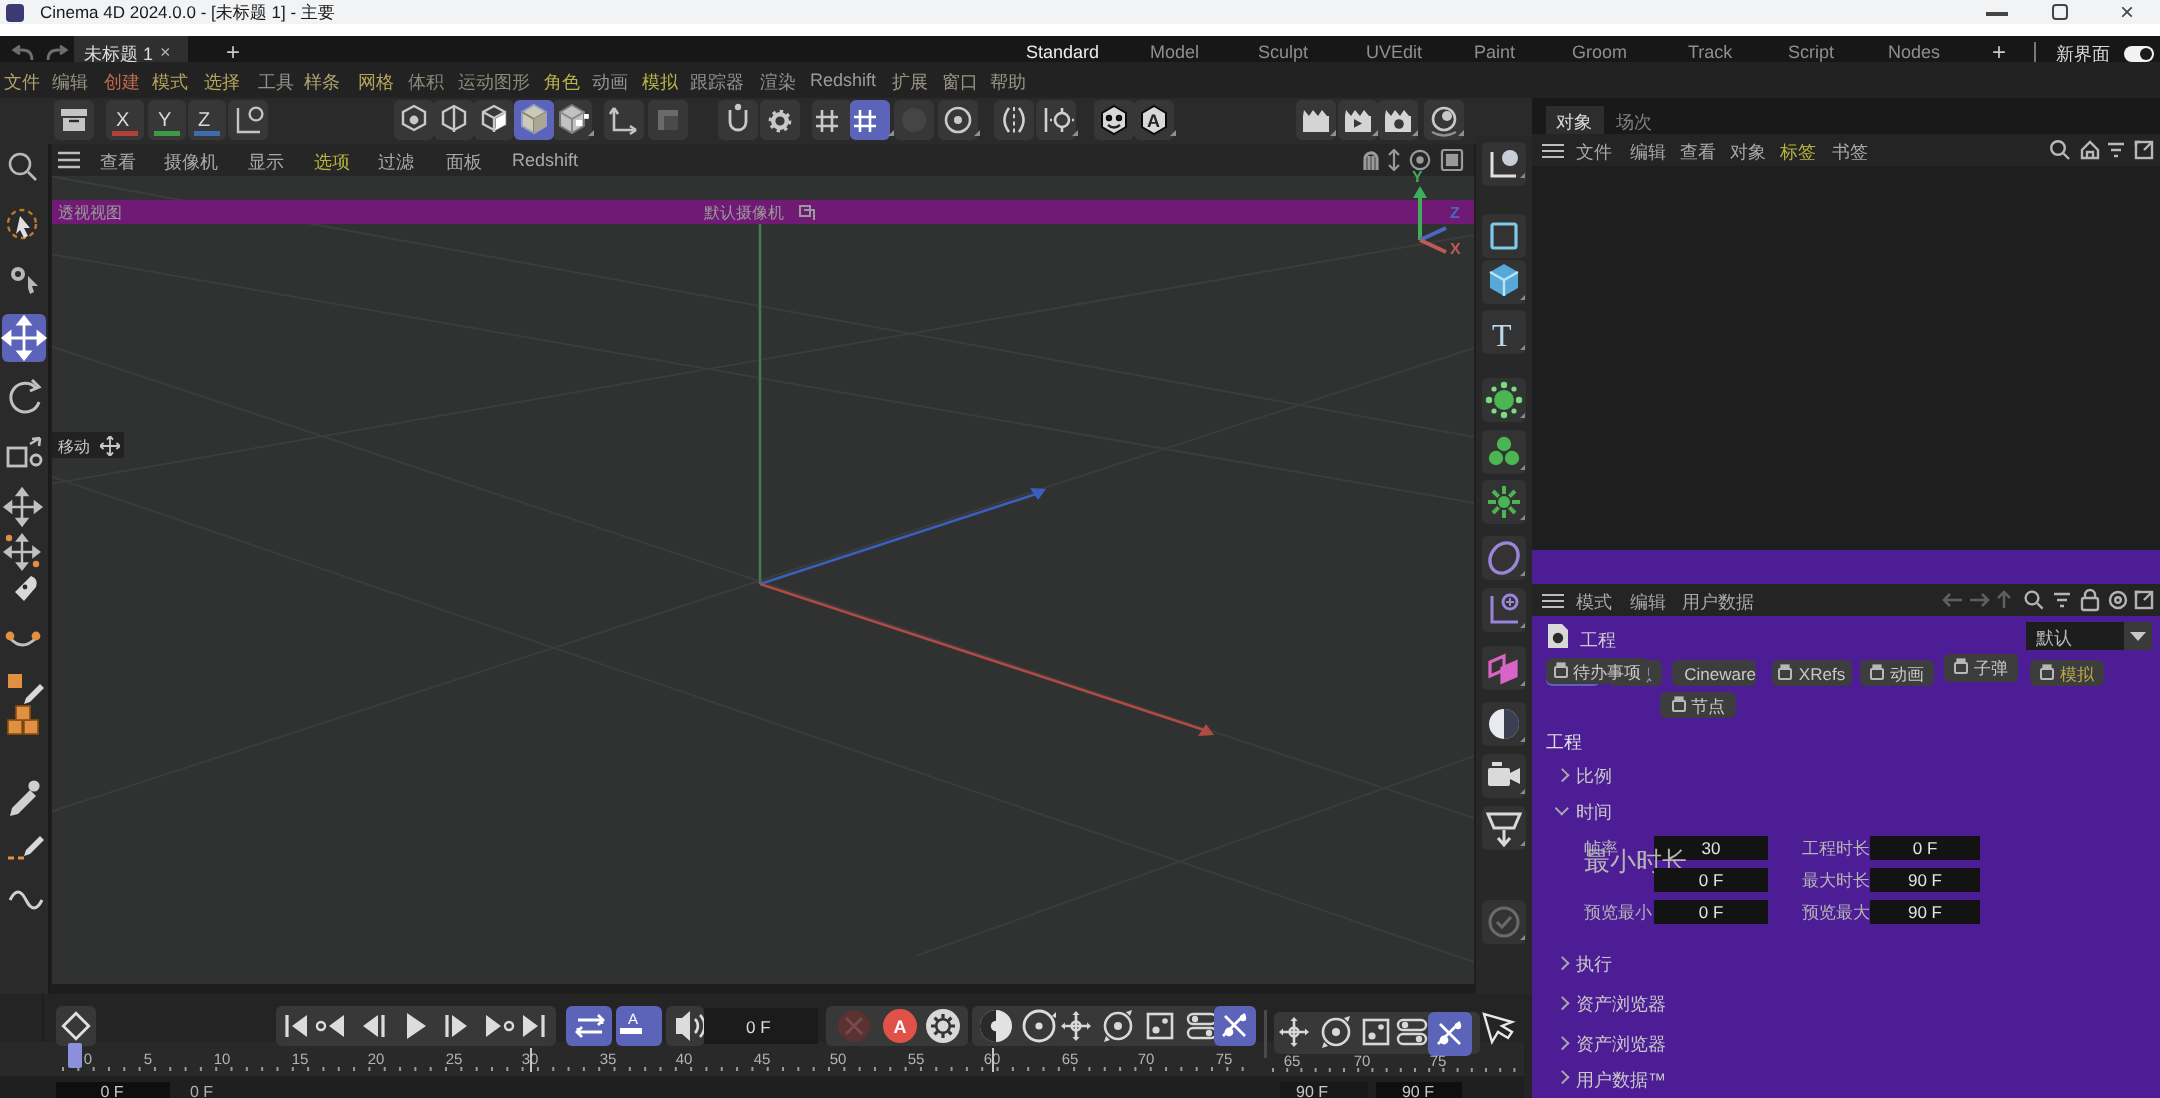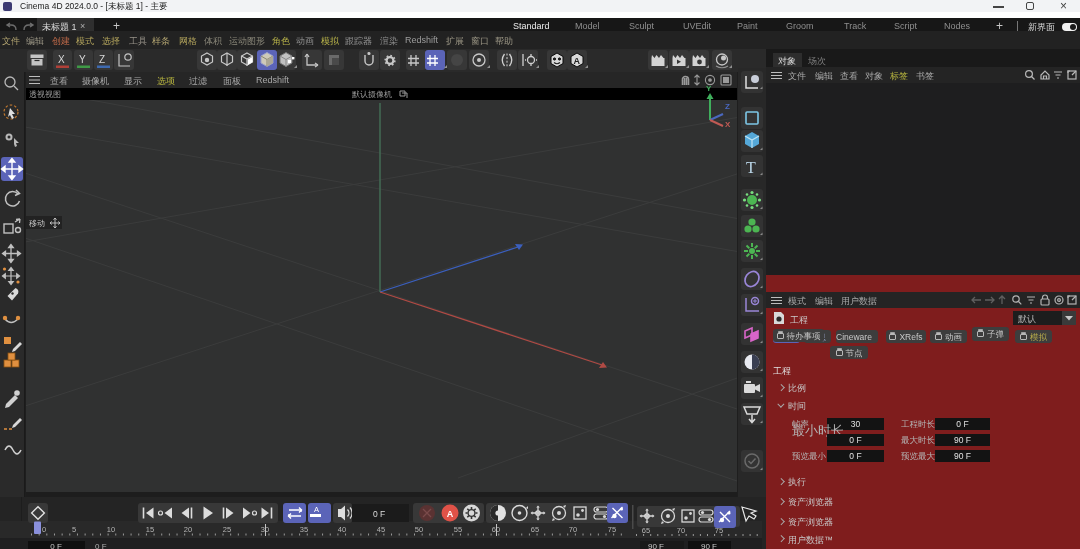--- a/index.html
+++ b/index.html
@@ -316,21 +316,21 @@
         <path d="M2.5 11 v-5 M4.5 11 v-7 M6.5 11 v-7 M8.5 11 v-6" stroke-width="1.6"></path>
         <path d="M2.5 6 a3 3 0 0 1 6 -1" stroke-width="1.6"></path>
         <path d="M17 1 v10 M14.5 3.5 l2.5 -2.5 l2.5 2.5 M14.5 8.5 l2.5 2.5 l2.5 -2.5"></path>
         <circle cx="30" cy="6" r="4.6"></circle>
           <circle cx="30" cy="6" r="1.3" fill="#9a9a9a"></circle>
         <rect x="41" y="1" width="10" height="10" rx="1"></rect>
           <rect x="43.5" y="3.5" width="5" height="5" fill="#9a9a9a"></rect>
       </g>
     </svg>
   </div>
-  <div class="a" style="left:0;top:16px;width:711px;height:12px;background:#000000;font-size:8px">
+  <div class="a" style="left:0;top:28px;width:711px;height:12px;background:#701a75;font-size:8px">
     <div class="a tx" style="left:3px;top:1px;color:#9a9a9a">透视视图</div>
     <div class="a tx" style="left:326px;top:1px;color:#9a9a9a">默认摄像机</div>
     <svg class="a" style="left:373px;top:2px" width="9" height="9" viewBox="0 0 9 9">
         <path d="M1 1 h5 v5 h-5 z M3 3 h5 v5" stroke="#9a9a9a" fill="none" stroke-width="1"></path>
       </svg>
   </div>
   <svg class="a" style="left:664px;top:10px" width="46" height="46" viewBox="0 0 46 46">
     <g stroke-width="2">
       <line x1="20" y1="38" x2="20" y2="17" stroke="#3fae5c"></line>
       <line x1="20" y1="38" x2="33" y2="32" stroke="#4a68c0"></line>
@@ -432,21 +432,21 @@
         <path d="M22 246 l2.5 -2.5 v2.5 z"></path>
         <path d="M22 275 l2.5 -2.5 v2.5 z"></path>
         <path d="M22 303 l2.5 -2.5 v2.5 z"></path>
         <path d="M22 329 l2.5 -2.5 v2.5 z"></path>
         <path d="M22 355 l2.5 -2.5 v2.5 z"></path>
         <path d="M22 402 l2.5 -2.5 v2.5 z"></path>
   </g>
 </svg>
 </div>
 
-<div class="a" id="rightpanel" style="left:766px;top:49px;width:314px;height:500px;background:#7f1d1d">
+<div class="a" id="rightpanel" style="left:766px;top:49px;width:314px;height:500px;background:#4c1d95">
 
   <div class="a" style="left:0;top:0;width:314px;height:18px;background:#191919">
     <div class="a" style="left:7px;top:4px;width:29px;height:14px;background:#2d2d2d"></div>
     <div class="a tx" style="left:12px;top:6px;font-size:9px;color:#dcdcdc">对象</div>
     <div class="a tx" style="left:42px;top:6px;font-size:9px;color:#808080">场次</div>
   </div>
 
   <div class="a" style="left:0;top:18px;width:314px;height:16px;background:#242424;font-size:9px">
     <svg class="a" style="left:5px;top:4px" width="12" height="9">
         <path d="M0 1.5h11M0 4.5h11M0 7.5h11" stroke="#bdbdbd" stroke-width="1.1"></path>
@@ -507,21 +507,21 @@
     <div class="a tx" style="left:5px;top:2px;font-size:9px;color:#b8b8b8">默认</div>
   </div>
   <div class="a" style="left:296px;top:262px;width:14px;height:14px;background:#3a3a3a">
     <svg class="a" style="left:3px;top:5px" width="8" height="5">
         <path d="M0 0 l4 4.5 l4 -4.5 z" fill="#c8c8c8"></path>
       </svg>
   </div>
 
   <div class="a" style="left:7px;top:281px;width:27px;height:13px;background:#5b64b8;border-radius:3px;text-align:center;font-size:8.5px;color:#fff;padding-top:1.5px">工程</div>
   <div class="a" style="left:38px;top:281px;width:27px;height:13px;background:#3d3d3d;border-radius:3px;text-align:center;font-size:8.5px;color:#9aa4c8;padding-top:1.5px">信息</div>
-  <div class="a" style="left:70px;top:281px;width:42px;height:13px;background:#3d3d3d;border-radius:3px;text-align:left;font-size:8.5px;color:#c8c8c8;padding-top:1.5px">Cineware</div>
+  <div class="a" style="left:70px;top:281px;width:42px;height:13px;background:#3d3d3d;border-radius:3px;text-align:right;font-size:8.5px;color:#c8c8c8;padding-top:1.5px">Cineware</div>
   <div class="a lk" style="left:120px;top:281px;width:40px;height:13px">XRefs</div>
   <div class="a lk" style="left:164px;top:281px;width:37px;height:13px">动画</div>
   <div class="a lk" style="left:206px;top:278px;width:37px;height:14px">子弹</div>
   <div class="a lk" style="left:249px;top:281px;width:37px;height:13px;color:#b5a94a">模拟</div>
   <div class="a lk" style="left:7px;top:280px;width:51px;height:13px">待办事项</div>
   <div class="a lk" style="left:64px;top:297px;width:38px;height:13px">节点</div>
 
   <div class="a tx" style="left:7px;top:316px;font-size:9px;color:#e0e0e0">工程</div>
   <div class="a ar" style="left:13px;top:336px"></div>
   <div class="a tx" style="left:22px;top:333px;font-size:9px;color:#c8c8c8">比例</div>

